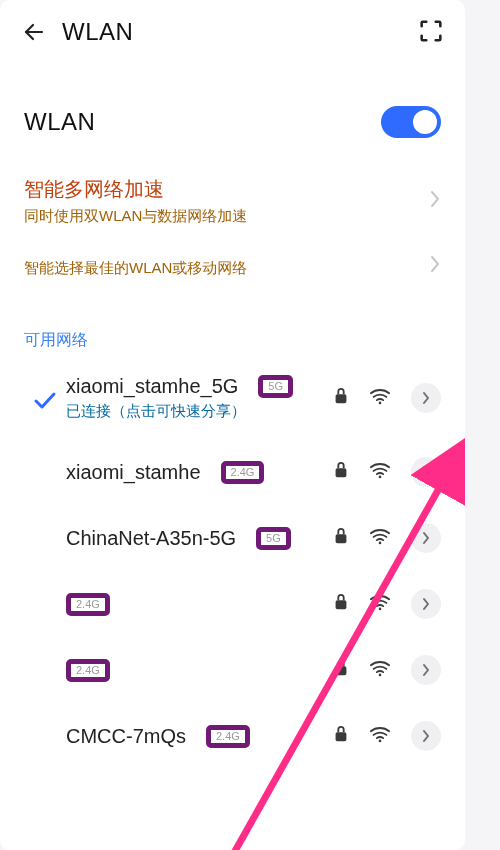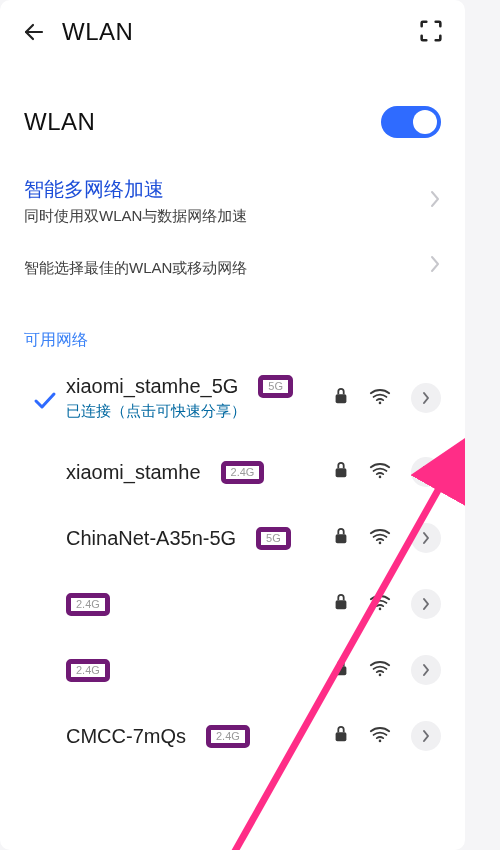--- a/index.html
+++ b/index.html
@@ -10,22 +10,22 @@
   .topbar .title { font-size: 24px; font-weight: 500; margin-left: 12px; letter-spacing: 0.5px; }
   .topbar .spacer { flex: 1; }
   .scan { width: 30px; height: 30px; }
   .section { padding: 0 24px; }
   .wlan-row { display: flex; align-items: center; margin-top: 42px; margin-bottom: 24px; }
   .wlan-row .label { font-size: 24px; font-weight: 500; letter-spacing: 0.5px; }
   .toggle { margin-left: auto; width: 60px; height: 32px; background: #2f6bff; border-radius: 16px; position: relative; }
   .toggle .knob { position: absolute; right: 4px; top: 4px; width: 24px; height: 24px; background: #fff; border-radius: 50%; }
   .link-row { padding: 14px 0; display: flex; align-items: center; }
   .link-row .text { display: flex; flex-direction: column; }
-  .link-row .primary { font-size: 20px; color: #1d4ed8; }
-  .link-row .secondary { font-size: 15px; color: #404040; margin-top: 4px; }
+  .link-row .primary { font-size: 20px; color: #c2410c; }
+  .link-row .secondary { font-size: 15px; color: #a16207; margin-top: 4px; }
   .link-row .chev { margin-left: auto; color: #c7c7cc; }
   .group-label { font-size: 16px; color: #3b82f6; margin-top: 38px; margin-bottom: 6px; }
   .net-row { display: flex; align-items: center; padding: 18px 0; min-height: 64px; }
   .check { width: 42px; display: flex; justify-content: center; align-items: flex-start; padding-top: 4px; }
   .net-main { display: flex; flex-direction: column; flex: 1; min-width: 0; }
   .ssid-line { display: flex; align-items: center; gap: 20px; }
   .ssid { font-size: 20px; color: #222; white-space: nowrap; }
   .band { font-size: 11px; color: #9a9a9a; border: 5px solid #701a75; border-radius: 5px; padding: 1px 5px; line-height: 1; }
   .sub { font-size: 15px; color: #0369a1; margin-top: 4px; }
   .icons { display: flex; align-items: center; gap: 20px; margin-left: 8px; }

